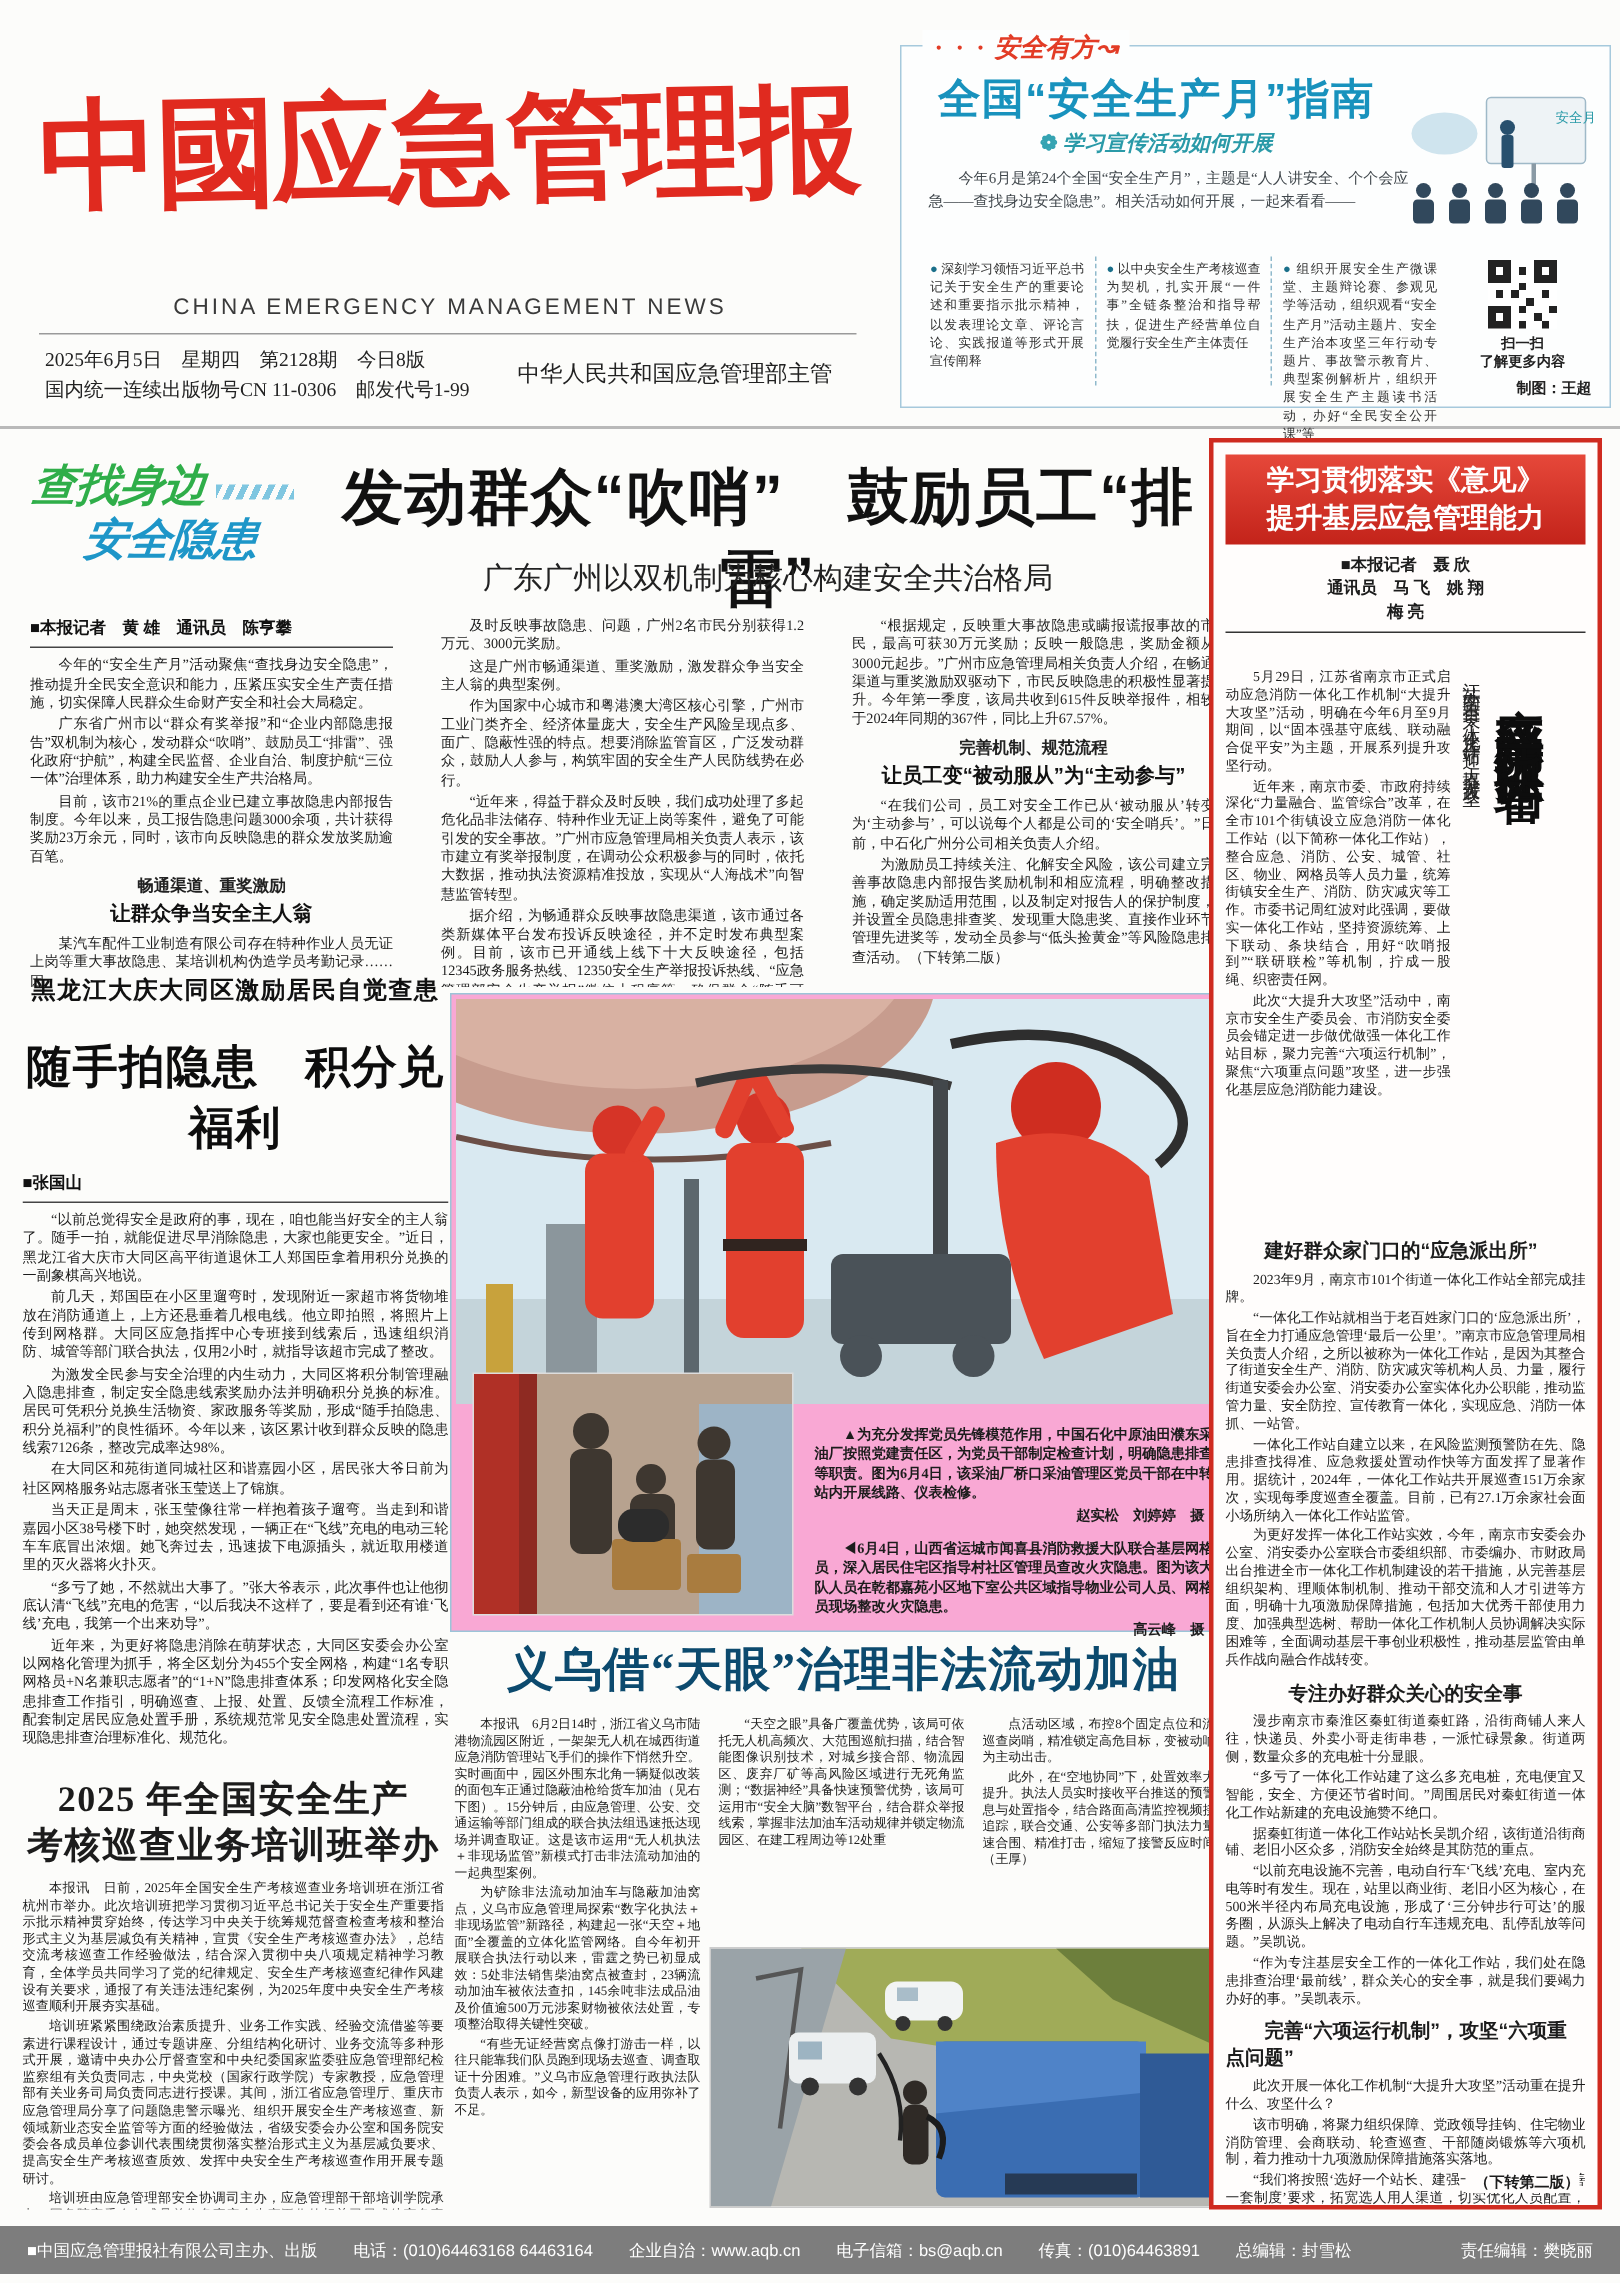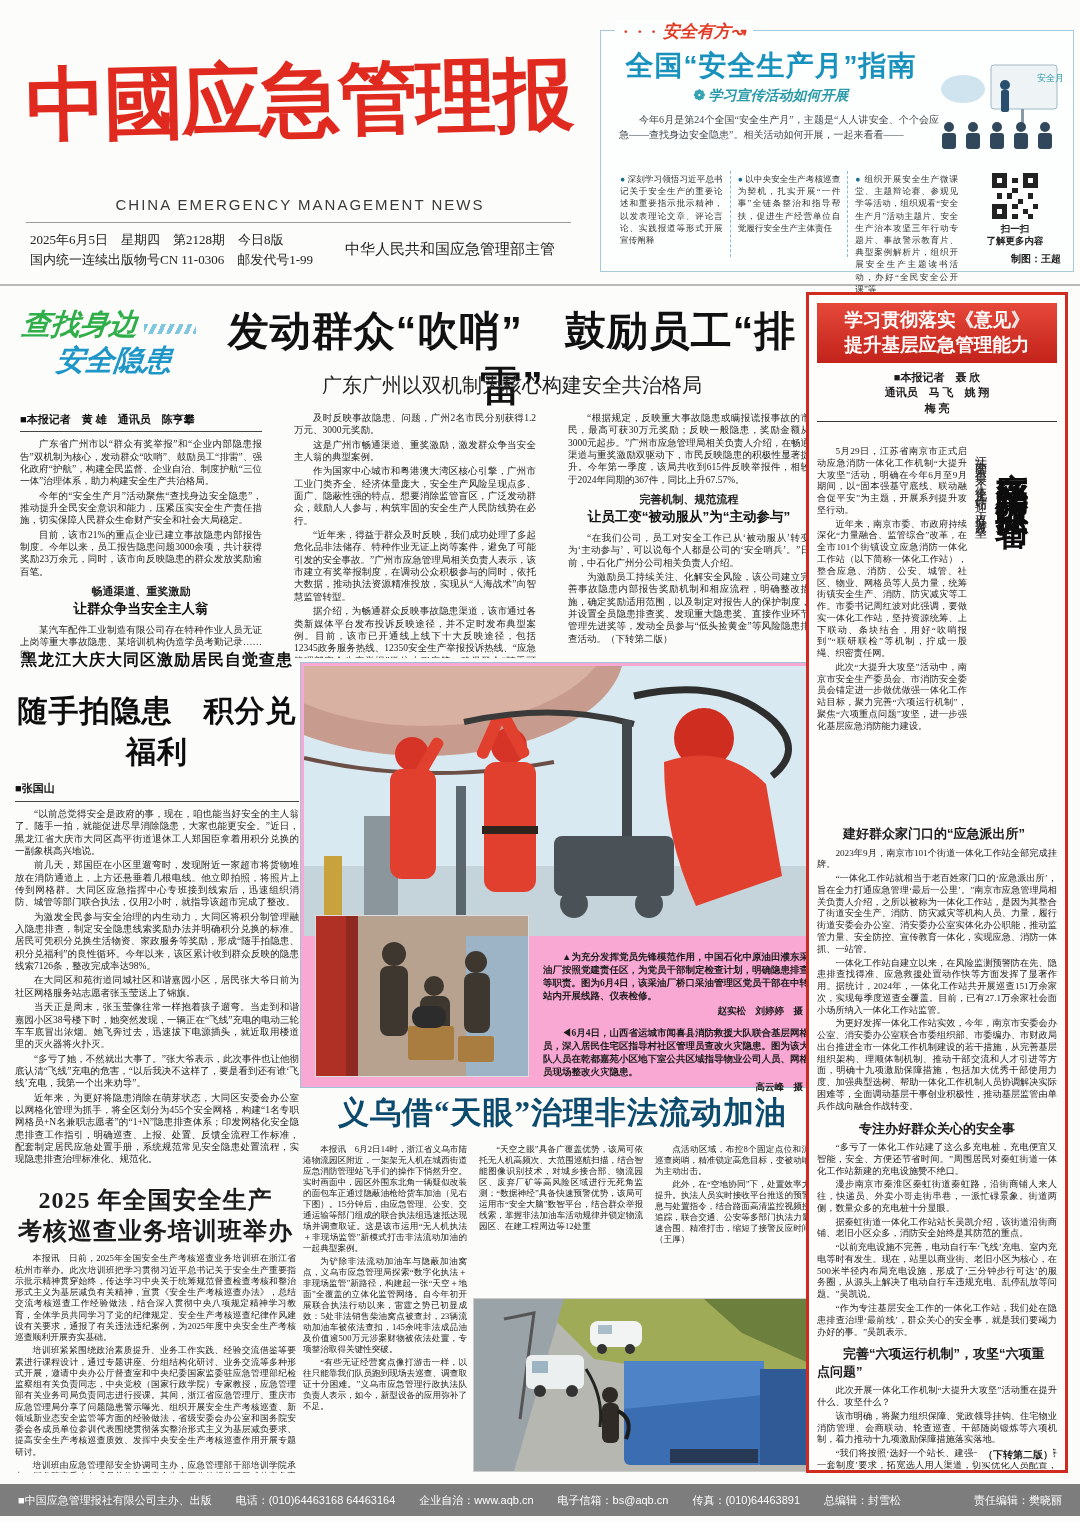--- a/index.html
+++ b/index.html
@@ -177,22 +177,22 @@
   <div class="badge">
     <span class="l1">查找身边</span><span class="stripe"></span><br>
     <span class="l2">安全隐患</span>
   </div>
   <div class="lead-headline">发动群众“吹哨”　鼓励员工“排雷”</div>
   <div class="lead-deck">广东广州以双机制为核心构建安全共治格局</div>
   <div class="lead-cols">
     <div class="lead-col">
       <div class="byline">■本报记者　黄 雄　通讯员　陈亨攀</div>
       <div class="paras">
+          <p>今年的“安全生产月”活动聚焦“查找身边安全隐患”，推动提升全民安全意识和能力，压紧压实安全生产责任措施，切实保障人民群众生命财产安全和社会大局稳定。</p>
           <p>广东省广州市以“群众有奖举报”和“企业内部隐患报告”双机制为核心，发动群众“吹哨”、鼓励员工“排雷”、强化政府“护航”，构建全民监督、企业自治、制度护航“三位一体”治理体系，助力构建安全生产共治格局。</p>
-          <p>今年的“安全生产月”活动聚焦“查找身边安全隐患”，推动提升全民安全意识和能力，压紧压实安全生产责任措施，切实保障人民群众生命财产安全和社会大局稳定。</p>
           <p>目前，该市21%的重点企业已建立事故隐患内部报告制度。今年以来，员工报告隐患问题3000余项，共计获得奖励23万余元，同时，该市向反映隐患的群众发放奖励逾百笔。</p>
         </div>
       <div class="subhead">
         <span class="s1">畅通渠道、重奖激励</span>
         <span class="s2">让群众争当安全主人翁</span>
       </div>
       <div class="paras">
           <p>某汽车配件工业制造有限公司存在特种作业人员无证上岗等重大事故隐患、某培训机构伪造学员考勤记录……因</p>
         </div>
     </div>
@@ -377,22 +377,22 @@
     </div>
     <div class="red-sub">建好群众家门口的“应急派出所”</div>
     <div class="paras">
         <p>2023年9月，南京市101个街道一体化工作站全部完成挂牌。</p>
         <p>“一体化工作站就相当于老百姓家门口的‘应急派出所’，旨在全力打通应急管理‘最后一公里’。”南京市应急管理局相关负责人介绍，之所以被称为一体化工作站，是因为其整合了街道安全生产、消防、防灾减灾等机构人员、力量，履行街道安委会办公室、消安委办公室实体化办公职能，推动监管力量、安全防控、宣传教育一体化，实现应急、消防一体抓、一站管。</p>
         <p>一体化工作站自建立以来，在风险监测预警防在先、隐患排查找得准、应急救援处置动作快等方面发挥了显著作用。据统计，2024年，一体化工作站共开展巡查151万余家次，实现每季度巡查全覆盖。目前，已有27.1万余家社会面小场所纳入一体化工作站监管。</p>
         <p>为更好发挥一体化工作站实效，今年，南京市安委会办公室、消安委办公室联合市委组织部、市委编办、市财政局出台推进全市一体化工作机制建设的若干措施，从完善基层组织架构、理顺体制机制、推动干部交流和人才引进等方面，明确十九项激励保障措施，包括加大优秀干部使用力度、加强典型选树、帮助一体化工作机制人员协调解决实际困难等，全面调动基层干事创业积极性，推动基层监管由单兵作战向融合作战转变。</p>
       </div>
     <div class="red-sub" style="text-align:center;text-indent:0">专注办好群众关心的安全事</div>
     <div class="paras">
+        <p>漫步南京市秦淮区秦虹街道秦虹路，沿街商铺人来人往，快递员、外卖小哥走街串巷，一派忙碌景象。街道两侧，数量众多的充电桩十分显眼。</p>
         <p>“多亏了一体化工作站建了这么多充电桩，充电便宜又智能，安全、方便还节省时间。”周围居民对秦虹街道一体化工作站新建的充电设施赞不绝口。</p>
-        <p>漫步南京市秦淮区秦虹街道秦虹路，沿街商铺人来人往，快递员、外卖小哥走街串巷，一派忙碌景象。街道两侧，数量众多的充电桩十分显眼。</p>
         <p>据秦虹街道一体化工作站站长吴凯介绍，该街道沿街商铺、老旧小区众多，消防安全始终是其防范的重点。</p>
         <p>“以前充电设施不完善，电动自行车‘飞线’充电、室内充电等时有发生。现在，站里以商业街、老旧小区为核心，在500米半径内布局充电设施，形成了‘三分钟步行可达’的服务圈，从源头上解决了电动自行车违规充电、乱停乱放等问题。”吴凯说。</p>
         <p>“作为专注基层安全工作的一体化工作站，我们处在隐患排查治理‘最前线’，群众关心的安全事，就是我们要竭力办好的事。”吴凯表示。</p>
       </div>
     <div class="red-sub">完善“六项运行机制”，攻坚“六项重点问题”</div>
     <div class="paras">
         <p>此次开展一体化工作机制“大提升大攻坚”活动重在提升什么、攻坚什么？</p>
         <p>该市明确，将聚力组织保障、党政领导挂钩、住宅物业消防管理、会商联动、轮查巡查、干部随岗锻炼等六项机制，着力推动十九项激励保障措施落实落地。</p>
         <p>“我们将按照‘选好一个站长、建强一支队伍、创设完善一套制度’要求，拓宽选人用人渠道，切实优化人员配置，推动社会治理向公共安全倾斜。”南京市安委会办公室相关负责人介绍，针对重点难点问题，各区党政领导将下沉至挂钩站点调研解决，各部门、各企业与一体化工作站将建立风险隐患定期会商研判制度，并在重点站建立24小时应急值守和基层应急力量实时联动机制。</p>
       </div>

